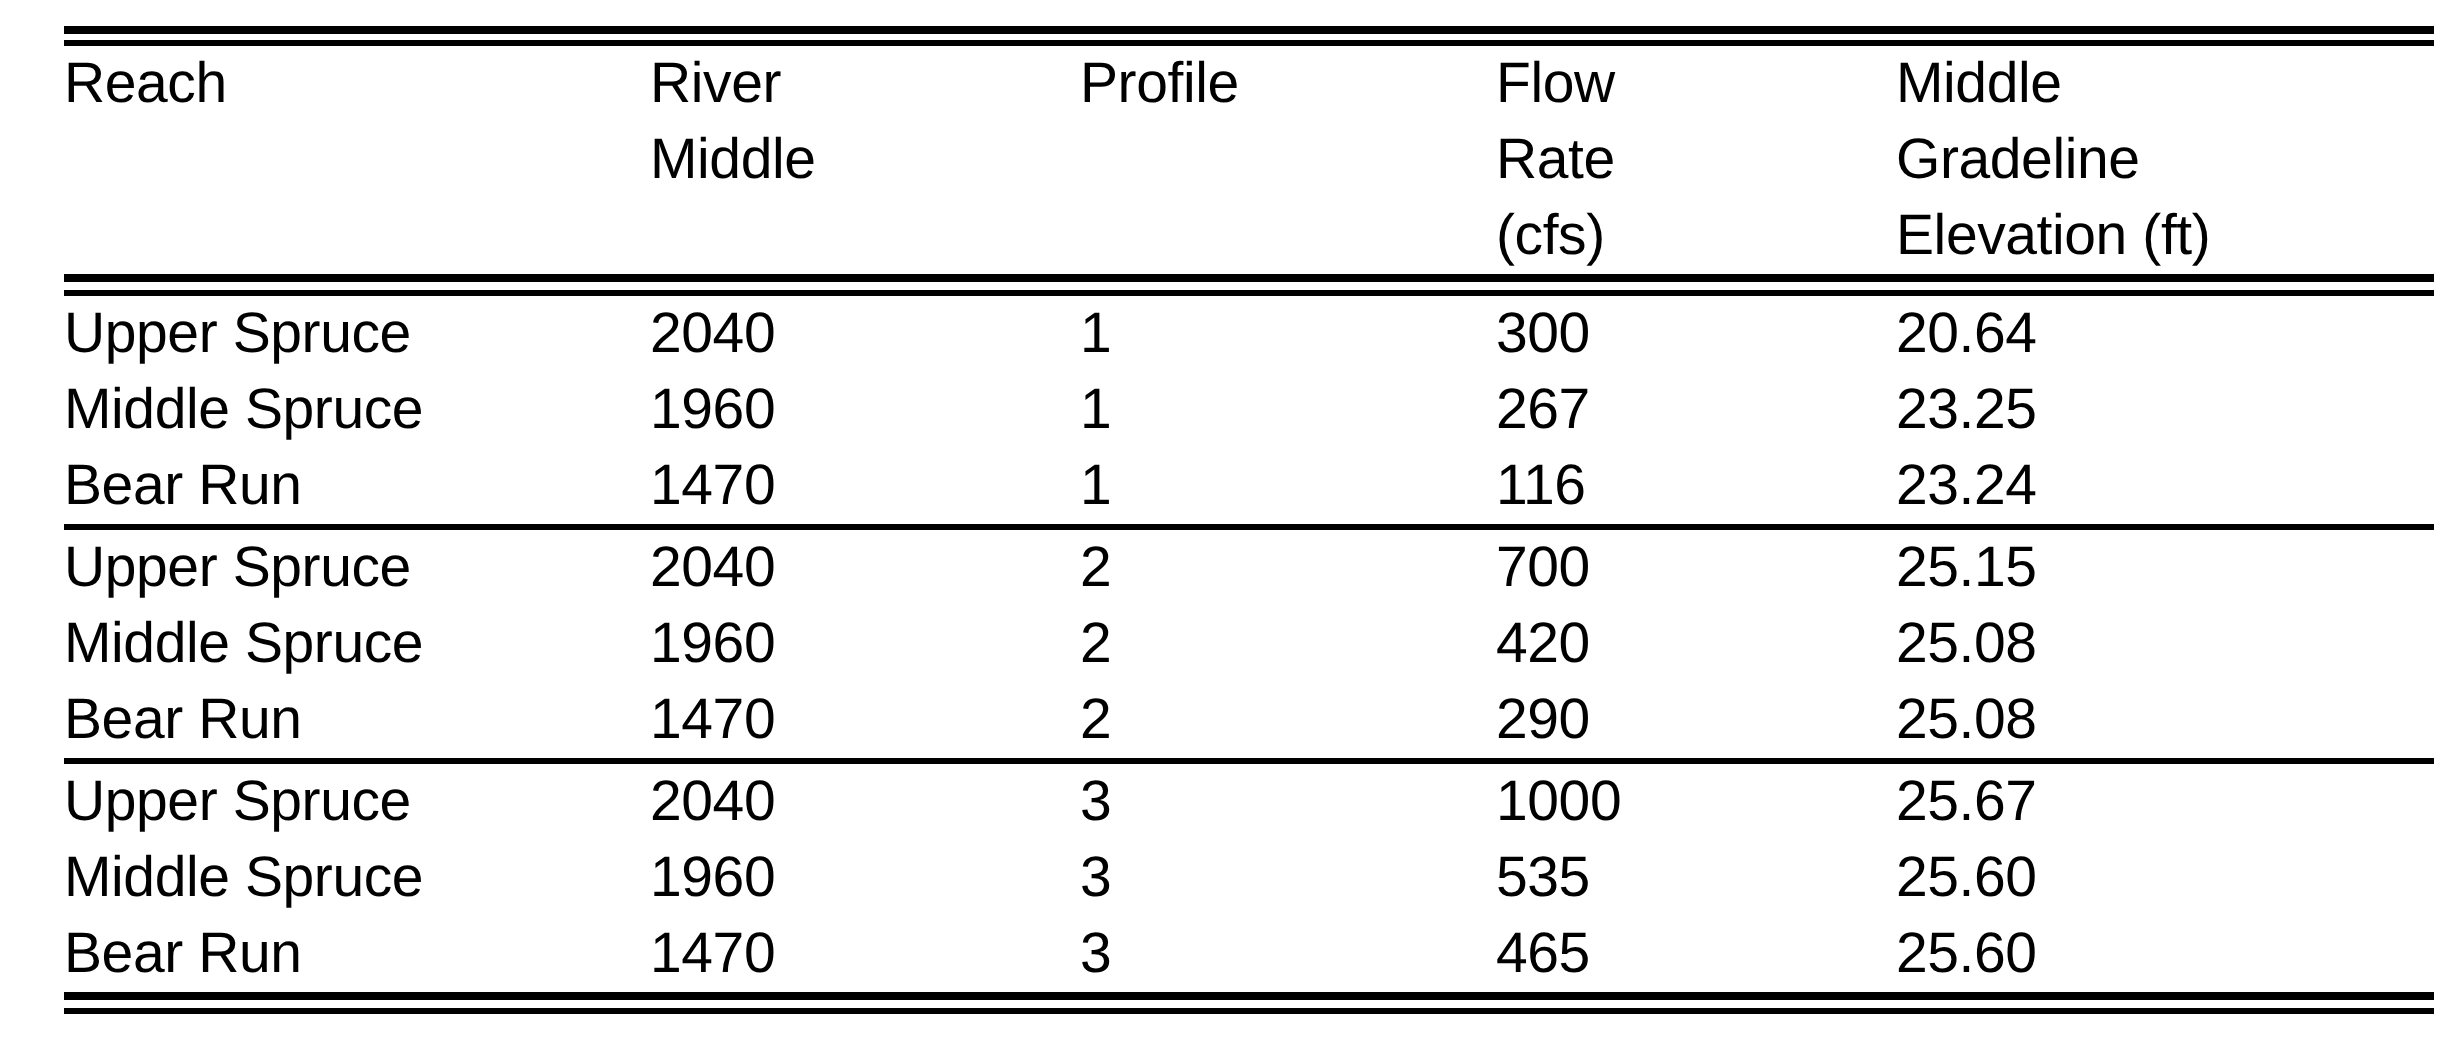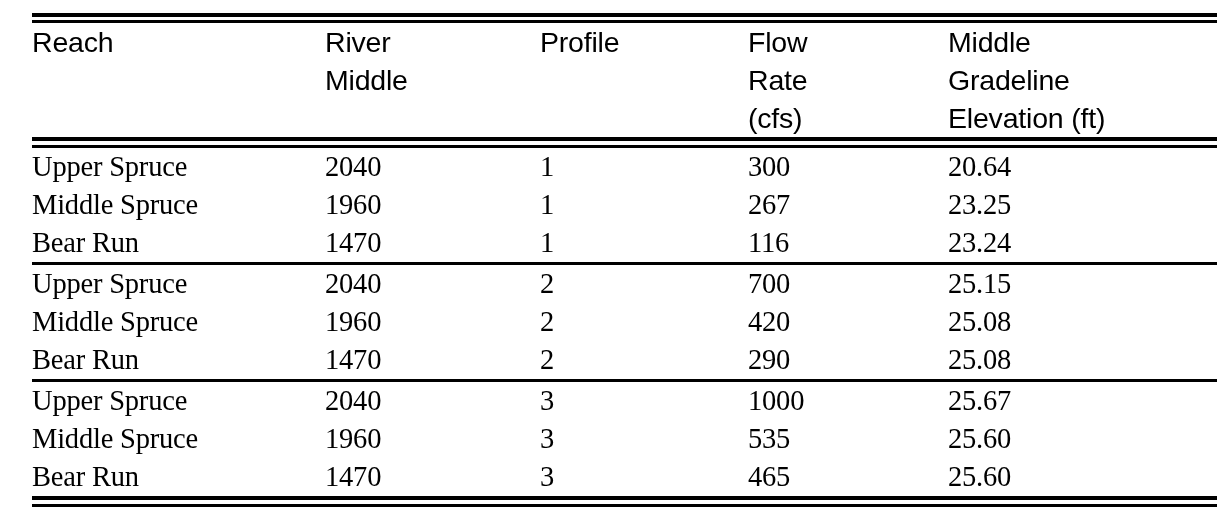--- a/index.html
+++ b/index.html
@@ -72,21 +72,21 @@
   .header-block th span { display: block; white-space: nowrap; }
 
   
   .group td {
     font-size: 28.5px;
     line-height: 38px;
     letter-spacing: -0.2px;
     white-space: nowrap;
     height: 38px;
   }
-  .group-top-pad td { padding-top: 4px; font-family: Liberation Serif, serif; }
+  .group-top-pad td { padding-top: 4px; }
   .group-bottom-pad td { padding-bottom: 2px; }
 </style>
 </head>
 <body>
 
 <div id="table-root">
 
   <div class="double-rule">
     <div class="rule-thick"></div>
     <div class="rule-gap-2" style="background:#ffffff"></div>

